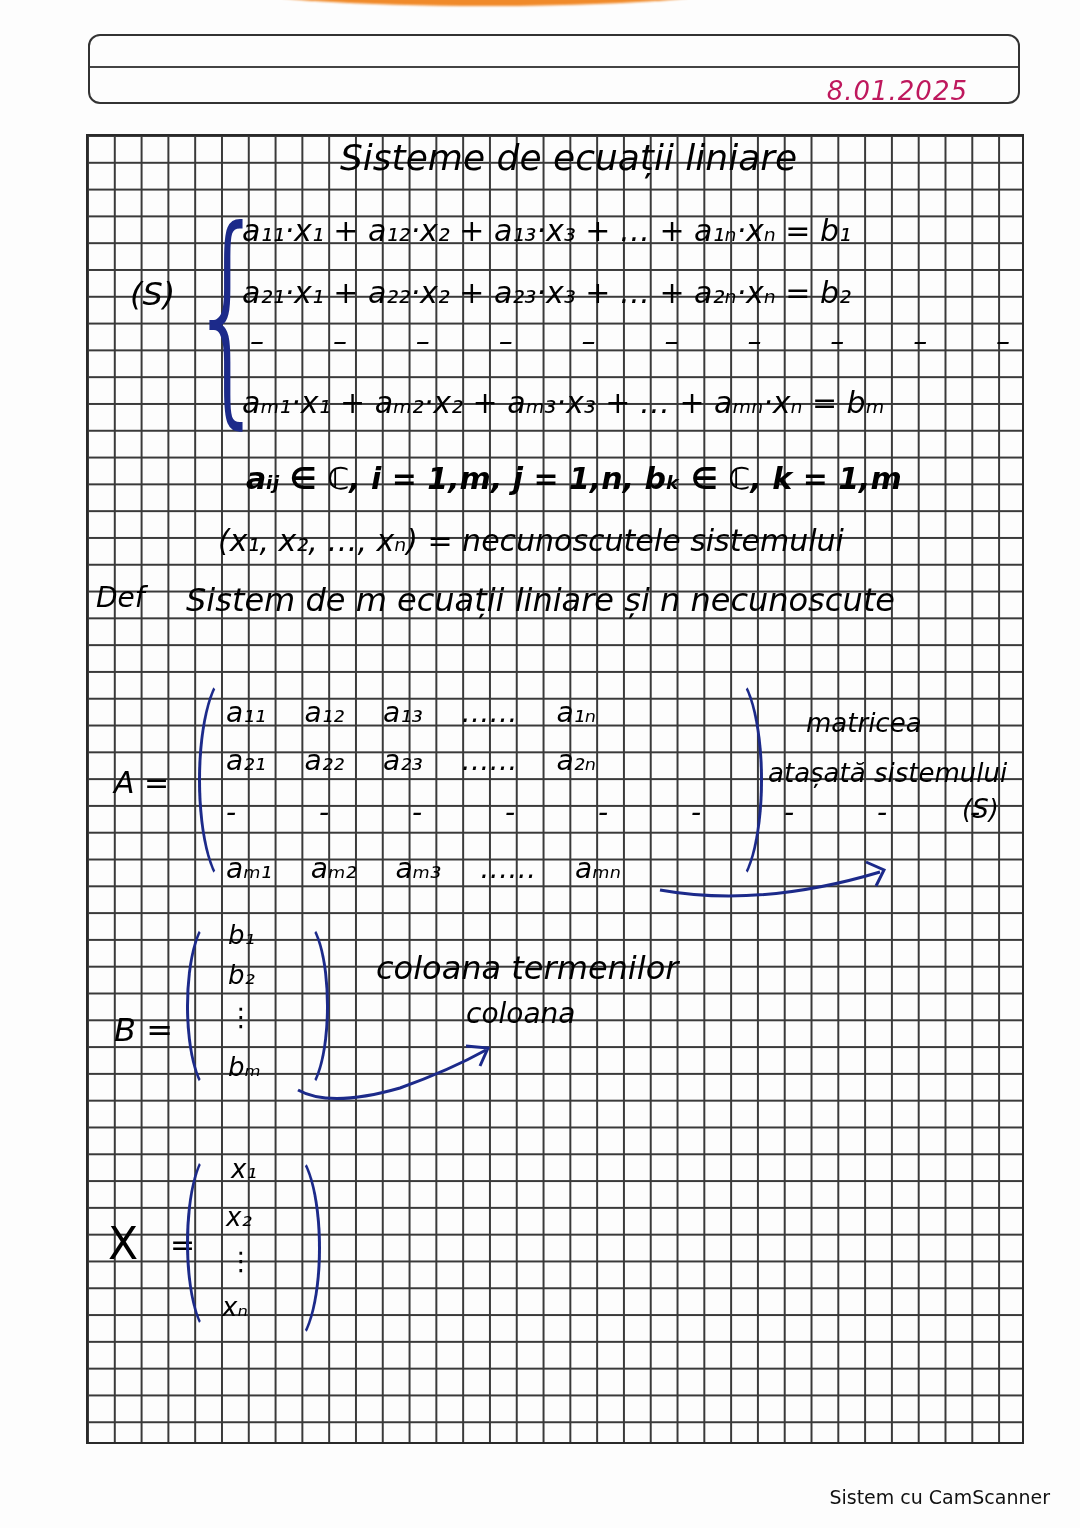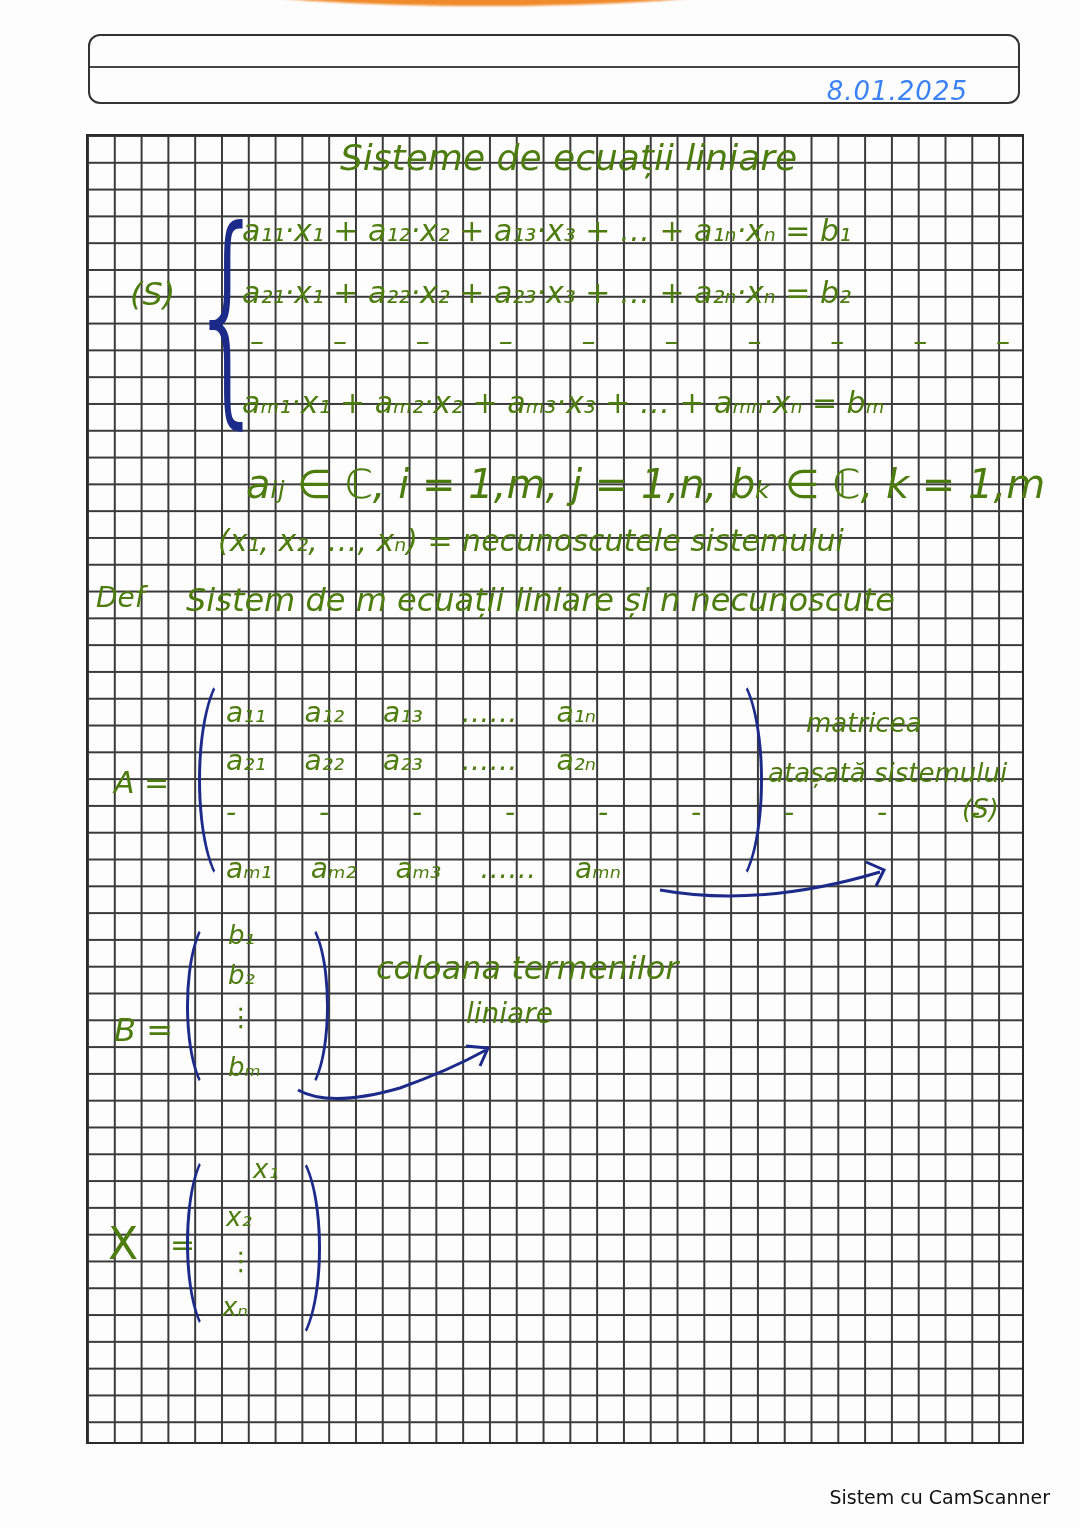--- a/index.html
+++ b/index.html
@@ -16,46 +16,46 @@
   .header-box {
     position: absolute; left: 88px; top: 34px; width: 928px; height: 66px;
     border: 2px solid #333; border-radius: 12px;
   }
   .header-box .midline {
     position: absolute; left: 0; right: 0; top: 30px; height: 0;
     border-top: 2px solid #444;
   }
   .date {
     position: absolute; right: 112px; top: 76px;
-    color: #3b82f6; font-family: "DejaVu Sans", sans-serif; font-size: 26px;
+    color: #be185d; font-family: "DejaVu Sans", sans-serif; font-size: 26px;
     font-style: italic; letter-spacing: 1px;
   }
   .grid {
     position: absolute; left: 86px; top: 134px; width: 938px; height: 1310px;
     border: 2px solid #2a2a2a; box-sizing: border-box;
     background-image:
       linear-gradient(to right, #3a3a3a 1.5px, transparent 1.5px),
       linear-gradient(to bottom, #3a3a3a 1.5px, transparent 1.5px);
     background-size: 26.8px 26.8px;
     background-position: -1px -1px;
   }
   .ink {
-    position: absolute; color: #4d7c0f;
+    position: absolute; color: #000000;
     font-family: "DejaVu Sans", sans-serif; font-style: italic;
     white-space: nowrap; line-height: 1;
   }
   .title { left: 340px; top: 140px; font-size: 36px; }
   .sys-label { left: 130px; top: 278px; font-size: 32px; }
   .brace { left: 188px; top: 200px; font-size: 230px; font-weight: 200; font-style: normal; transform: scaleX(0.55); transform-origin: left top; color:#1c2a8a; }
   .eq { left: 242px; font-size: 30px; }
   .eq1 { top: 216px; }
   .eq2 { top: 278px; }
   .eq-dashes { left: 250px; top: 328px; font-size: 28px; letter-spacing: 30px; }
   .eq3 { top: 388px; }
-  .cond { left: 246px; top: 464px; font-size: 40px; }
+  .cond { left: 246px; top: 464px; font-size: 30px; font-weight: bold; }
   .unknowns { left: 218px; top: 526px; font-size: 30px; text-align: center; }
   .def-mark { left: 96px; top: 584px; font-size: 28px; }
   .def-text { left: 186px; top: 584px; font-size: 32px; }
   .matA-label { left: 114px; top: 768px; font-size: 30px; }
   .paren { position: absolute; border: 3px solid #1c2a8a; border-radius: 50%; }
   .A-left { left: 198px; top: 672px; width: 60px; height: 210px; border-right: none; border-top-color: transparent; border-bottom-color: transparent; }
   .A-right { left: 700px; top: 672px; width: 60px; height: 210px; border-left: none; border-top-color: transparent; border-bottom-color: transparent; }
   .matA-row { left: 226px; font-size: 28px; word-spacing: 30px; margin-top: 23px; }
   .mr1 { top: 676px; } .mr2 { top: 724px; } .mr3 { top: 776px; letter-spacing: 22px; } .mr4 { top: 832px; }
   .matA-note { left: 770px; font-size: 26px; text-align: right; }
@@ -119,28 +119,28 @@
 </svg>
 
 <div class="ink matB-label">B =</div>
 <div class="paren B-left"></div>
 <div class="ink vec" style="top:922px">b₁</div>
 <div class="ink vec" style="top:962px">b₂</div>
 <div class="ink vec" style="top:1004px">⋮</div>
 <div class="ink vec" style="top:1054px">bₘ</div>
 <div class="paren B-right"></div>
 <div class="ink noteB1">coloana termenilor</div>
-<div class="ink noteB2">liniare</div>
+<div class="ink noteB2">coloana</div>
 <svg class="arrow" style="left:290px;top:1030px" width="210" height="80" viewBox="0 0 210 80">
   <path d="M8 60 Q40 78 110 58 Q160 40 196 20" stroke="#1c2a8a" stroke-width="3" fill="none"></path>
   <path d="M176 16 L198 18 L190 36" stroke="#1c2a8a" stroke-width="3" fill="none"></path>
 </svg>
 
 <div class="ink matX-label">X</div>
 <div class="ink X-eq">=</div>
 <div class="paren X-left"></div>
-<div class="ink vec" style="left:253px;top:1156px">x₁</div>
+<div class="ink vec" style="left:231px;top:1156px">x₁</div>
 <div class="ink vec" style="left:226px;top:1204px">x₂</div>
 <div class="ink vec" style="left:228px;top:1248px">⋮</div>
 <div class="ink vec" style="left:222px;top:1294px">xₙ</div>
 <div class="paren X-right"></div>
 
 <div class="watermark">Sistem cu CamScanner</div>
 
 </body></html>

